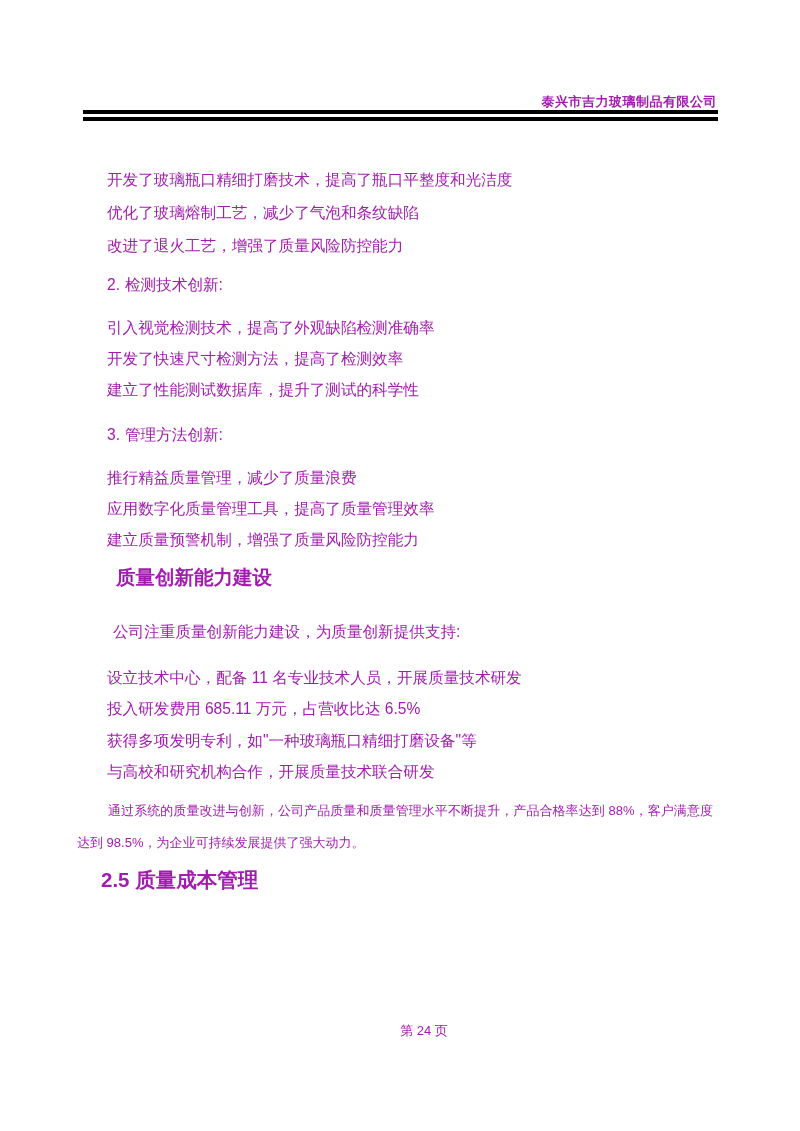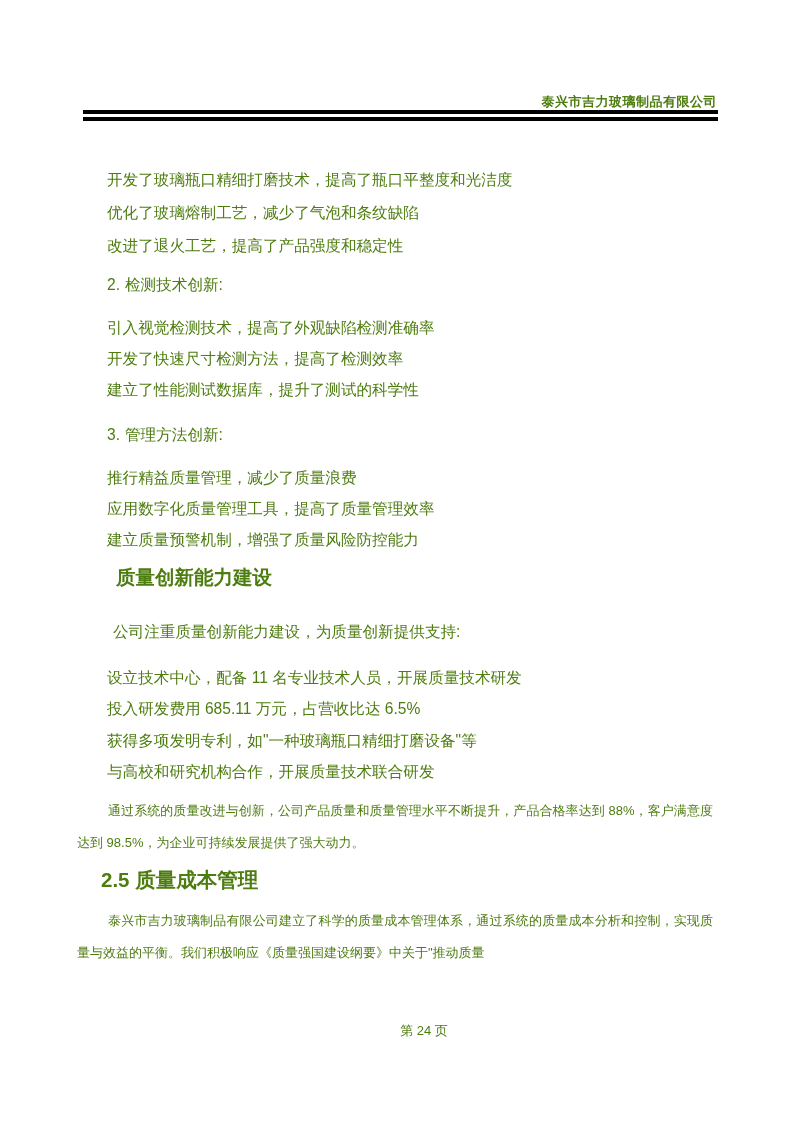--- a/index.html
+++ b/index.html
@@ -1,21 +1,21 @@
 <!DOCTYPE html>
 <html><head>
 <meta charset="utf-8">
 <style>
   html, body { margin: 0; padding: 0; background: #ffffff; }
   .page {
     position: relative;
     width: 800px;
     height: 1131px;
     background: #ffffff;
-    color: #4d7c0f;
+    color: #a21caf;
     font-family: "Liberation Sans", "DejaVu Sans", sans-serif;
     overflow: hidden;
   }
   
   .header-company {
     position: absolute;
     top: 95px; left: 83px; width: 634px;
     text-align: right;
     font-size: 13px;
     font-weight: bold;
@@ -81,21 +81,21 @@
 </head>
 <body>
 
 <div class="page">
 
   <div class="header-company">泰兴市吉力玻璃制品有限公司</div>
   <div class="header-rule"></div>
 
   <div class="line ind" style="top:157px">开发了玻璃瓶口精细打磨技术，提高了瓶口平整度和光洁度</div>
   <div class="line ind" style="top:190px">优化了玻璃熔制工艺，减少了气泡和条纹缺陷</div>
-  <div class="line ind" style="top:223px">改进了退火工艺，提高了产品强度和稳定性</div>
+  <div class="line ind" style="top:223px">改进了退火工艺，增强了质量风险防控能力</div>
 
   <div class="line ind num-item" style="top:262px">
     <span class="item-num">2.</span><span class="item-title">检测技术创新</span><span class="item-colon">:</span>
   </div>
   <div class="line ind" style="top:305px">引入视觉检测技术，提高了外观缺陷检测准确率</div>
   <div class="line ind" style="top:336px">开发了快速尺寸检测方法，提高了检测效率</div>
   <div class="line ind" style="top:367px">建立了性能测试数据库，提升了测试的科学性</div>
 
   <div class="line ind num-item" style="top:412px">
     <span class="item-num">3.</span><span class="item-title">管理方法创新</span><span class="item-colon">:</span>
@@ -107,19 +107,18 @@
   <div class="sec-h" style="top:560px">质量创新能力建设</div>
   <div class="line ind2" style="top:609px">公司注重质量创新能力建设，为质量创新提供支持:</div>
   <div class="line ind" style="top:655px">设立技术中心，配备 11 名专业技术人员，开展质量技术研发</div>
   <div class="line ind" style="top:686px">投入研发费用 685.11 万元，占营收比达 6.5%</div>
   <div class="line ind" style="top:718px">获得多项发明专利，如"一种玻璃瓶口精细打磨设备"等</div>
   <div class="line ind" style="top:749px">与高校和研究机构合作，开展质量技术联合研发</div>
 
   <div class="para" style="top:795px">通过系统的质量改进与创新，公司产品质量和质量管理水平不断提升，产品合格率达到 88%，客户满意度达到 98.5%，为企业可持续发展提供了强大动力。</div>
 
   <div class="chap-h" style="top:868px">2.5 质量成本管理</div>
-  <div class="para" style="top:905px; line-height:32px">泰兴市吉力玻璃制品有限公司建立了科学的质量成本管理体系，通过系统的质量成本分析和控制，实现质量与效益的平衡。我们积极响应《质量强国建设纲要》中关于"推动质量</div>
 
   <div class="footer">
     <span>第 24 页</span>
   </div>
 
 </div>
 
 </body></html>

